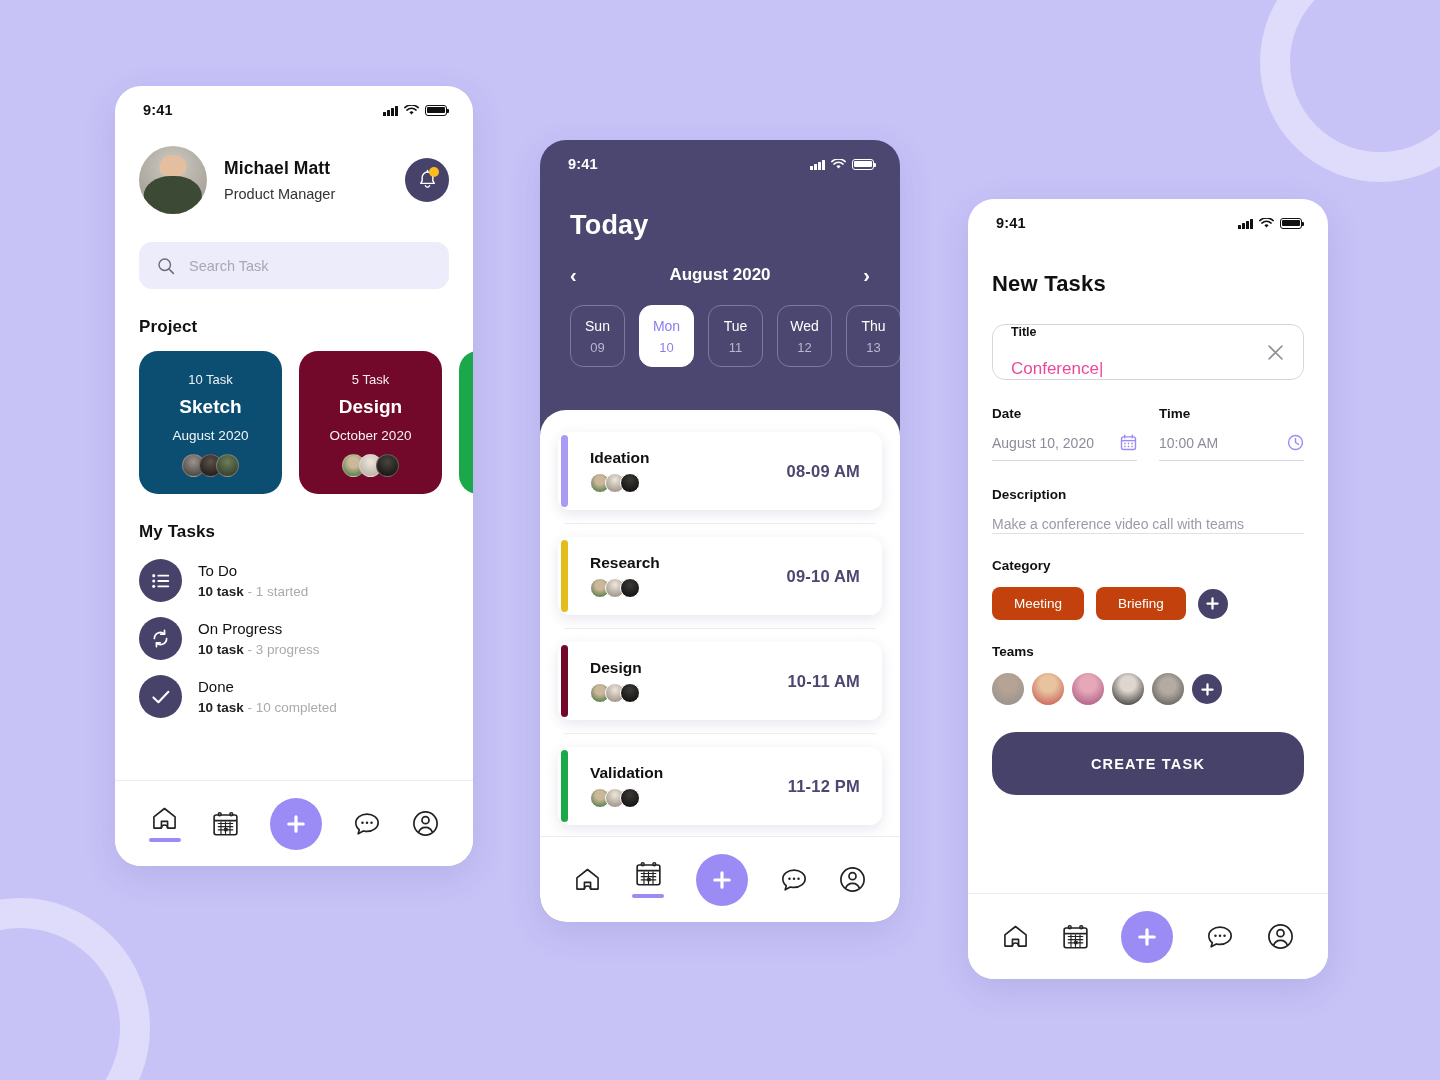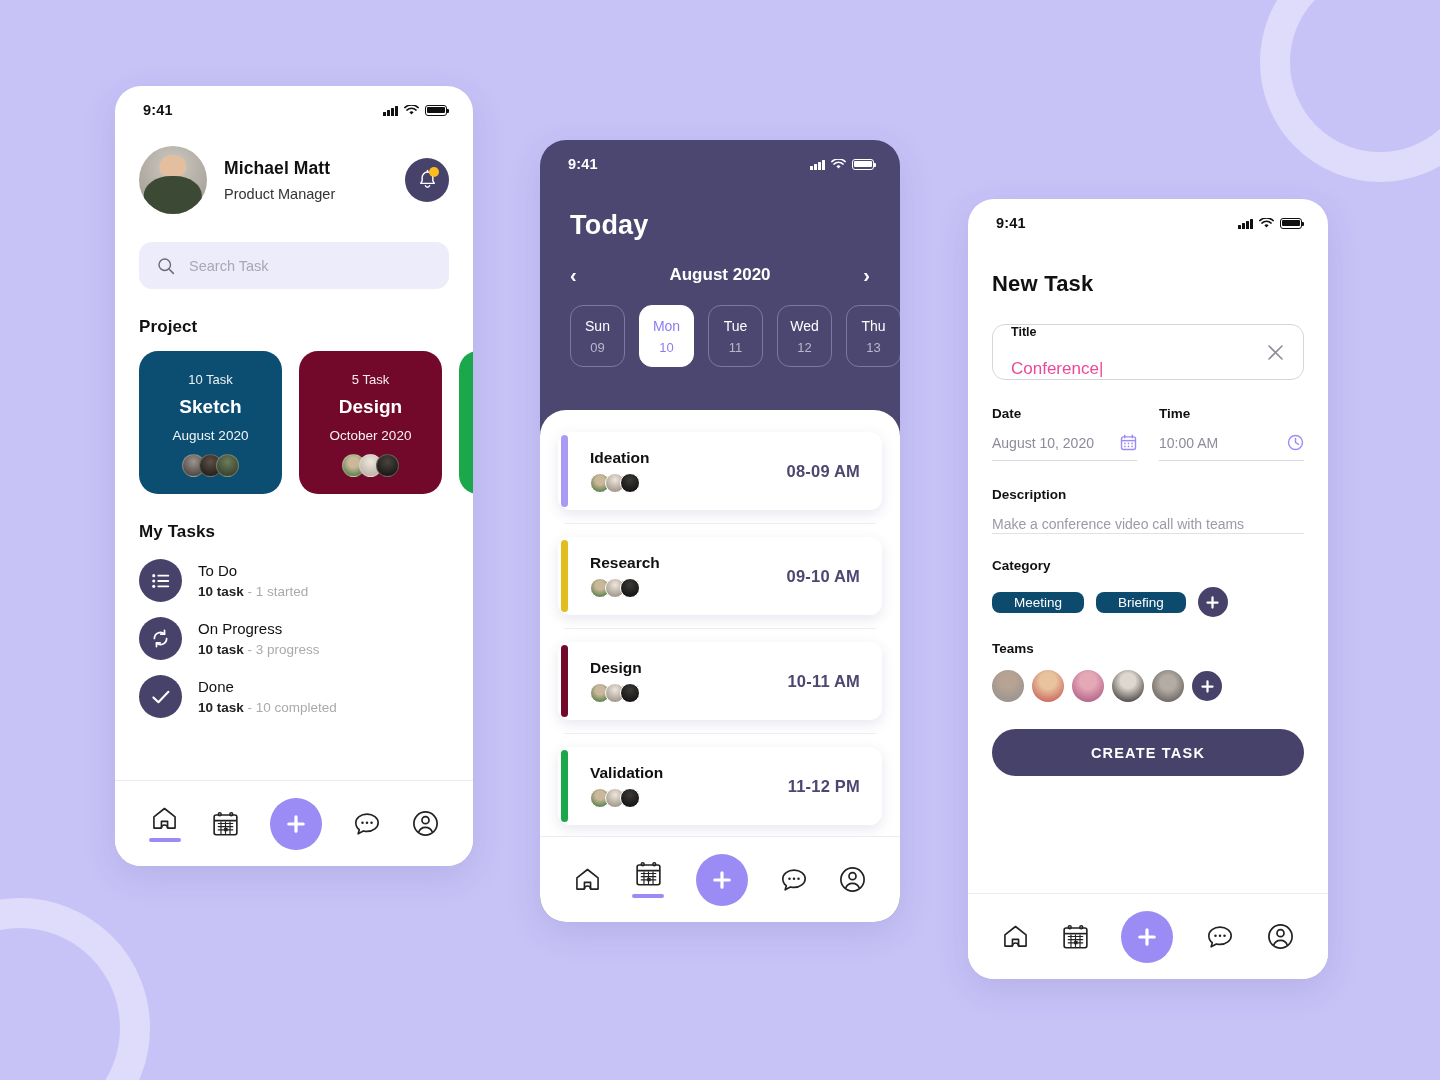--- a/index.html
+++ b/index.html
@@ -157,29 +157,29 @@
   .f-lab{font-size:13.5px;font-weight:bold;color:#111;}
   .f-line{
     display:flex;align-items:center;justify-content:space-between;
     border-bottom:1.3px solid #d9d8e0;padding-bottom:9px;margin-top:13px;
   }
   .f-val{font-size:14px;color:#8d8b99;}
   .desc-line{border-bottom:1.3px solid #e2e1e8;margin-top:13px;}
   .desc-val{font-size:14px;color:#9c9aa6;}
   .chips{display:flex;align-items:center;gap:12px;margin-top:14px;}
   .chip{
-    height:21px;padding:0 22px;border-radius:8px;background:#0c4a6e;color:#fff;
+    height:33px;padding:0 22px;border-radius:8px;background:#c2410c;color:#fff;
     font-size:13.5px;display:flex;align-items:center;
   }
   .plus-btn{width:30px;height:30px;border-radius:50%;background:#474269;flex:none;
     display:flex;align-items:center;justify-content:center;}
   .teams{display:flex;align-items:center;gap:8px;margin-top:14px;}
   .team-av{width:32px;height:32px;border-radius:50%;flex:none;}
   .cta{
-    margin-top:27px;height:47px;border-radius:24px;background:#474269;color:#fff;
+    margin-top:27px;height:63px;border-radius:24px;background:#474269;color:#fff;
     display:flex;align-items:center;justify-content:center;
     font-size:14.5px;font-weight:bold;letter-spacing:1.2px;
   }
 </style>
 </head>
 <body>
 
 <div class="ring ring-tr"></div>
 <div class="ring ring-bl"></div>
 
@@ -520,21 +520,21 @@
         <path d="M2.9 5.1 a6.8 6.8 0 0 1 9.2 0" stroke="currentColor" stroke-width="1.5" fill="none" stroke-linecap="round"></path>
         <path d="M0.8 2.6 a10 10 0 0 1 13.4 0" stroke="currentColor" stroke-width="1.5" fill="none" stroke-linecap="round"></path>
       </svg>
       <span class="batt">
           <span></span>
         </span>
     </span>
   </div>
 
   <div class="body">
-    <div class="nt-title">New Task</div>
+    <div class="nt-title">New Tasks</div>
 
     <div class="title-box">
       <div class="col">
         <div class="tb-lab">Title</div>
         <div class="tb-val">Conference|</div>
       </div>
       <svg width="19" height="19" viewBox="0 0 19 19">
         <path d="M3 3 L16 16 M16 3 L3 16" stroke="#8d8b95" stroke-width="1.6" stroke-linecap="round"></path>
       </svg>
     </div>

